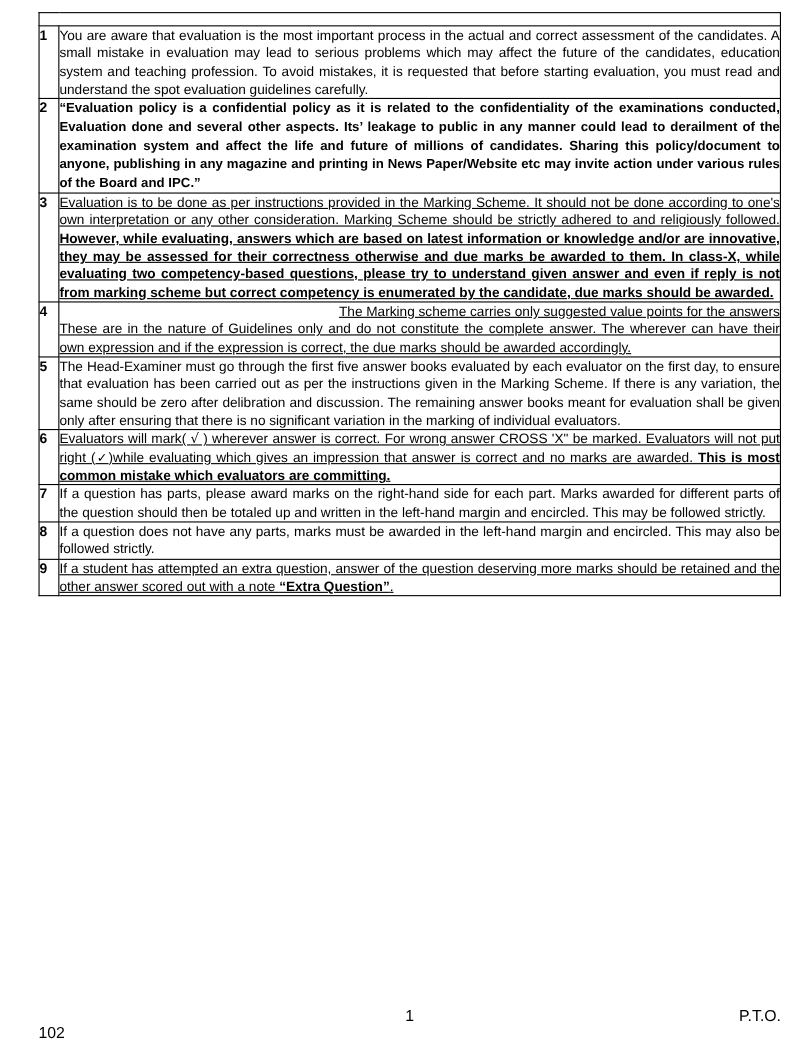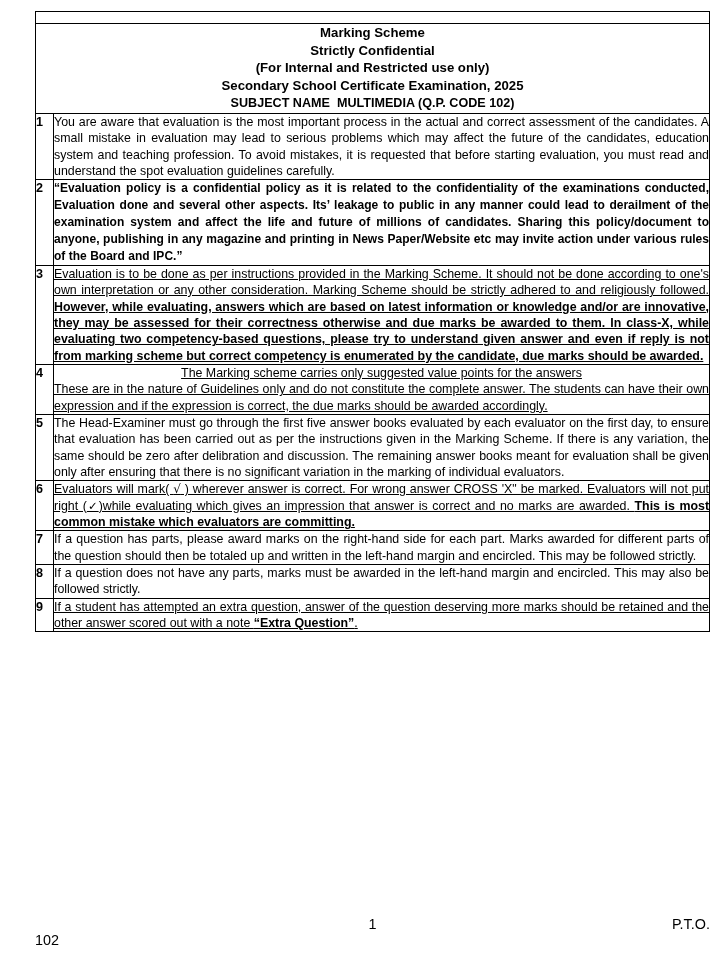--- a/index.html
+++ b/index.html
@@ -81,21 +81,21 @@
     font-size: 12.4px;
     line-height: 16.35px;
     text-align: justify;
     hyphens: none;
   }
   .body-cell p {
     margin: 0;
     text-decoration: underline;
   }
   .body-cell .nojust {
-    text-align: center;
+    text-align: right;
   }
   .b { font-weight: bold; }
   
   .item2 {
     font-weight: bold;
     font-size: 12px;
     line-height: 16.9px;
     letter-spacing: 0.02px;
   }
   .item6-sym {
@@ -129,29 +129,20 @@
     <colgroup>
       <col style="width:18px">
       <col>
     </colgroup>
     <tbody>
 
       <tr class="spacer-row">
         <td colspan="2"></td>
       </tr>
 
-      <tr>
-        <td colspan="2" class="header-cell">
-          <span class="hline">Marking Scheme</span>
-          <span class="hline">Strictly Confidential</span>
-          <span class="hline">(For Internal and Restricted use only)</span>
-          <span class="hline">Secondary School Certificate Examination, 2025</span>
-          <span class="hline subject">SUBJECT NAME  MULTIMEDIA (Q.P. CODE 102)</span>
-        </td>
-      </tr>
 
 
       <tr>
         <td class="num-cell">1</td>
         <td class="body-cell">You are aware that evaluation is the most important process in the actual and correct assessment of the candidates. A small mistake in evaluation may lead to serious problems which may affect the future of the candidates, education system and teaching profession. To avoid mistakes, it is requested that before starting evaluation, you must read and understand the spot evaluation guidelines carefully.</td>
       </tr>
 
       <tr>
         <td class="num-cell">2</td>
         <td class="body-cell item2">“Evaluation policy is a confidential policy as it is related to the confidentiality of the examinations conducted, Evaluation done and several other aspects. Its’ leakage to public in any manner could lead to derailment of the examination system and affect the life and future of millions of candidates. Sharing this policy/document to anyone, publishing in any magazine and printing in News Paper/Website etc may invite action under various rules of the Board and IPC.”</td>
@@ -161,21 +152,21 @@
         <td class="num-cell">3</td>
         <td class="body-cell">
             <p><span>Evaluation is to be done as per instructions provided in the Marking Scheme. It should not be done according to one's own interpretation or any other consideration. Marking Scheme should be strictly adhered to and religiously followed. </span><span class="b">However, while evaluating, answers which are based on latest information or knowledge and/or are innovative, they may be assessed for their correctness otherwise and due marks be awarded to them. In class-X, while evaluating two competency-based questions, please try to understand given answer and even if reply is not from marking scheme but correct competency is enumerated by the candidate, due marks should be awarded.</span></p>
           </td>
       </tr>
 
       <tr>
         <td class="num-cell">4</td>
         <td class="body-cell">
           <p class="nojust"> The Marking scheme carries only suggested value points for the answers</p>
-          <p>These are in the nature of Guidelines only and do not constitute the complete answer. The students can have their own expression and if the expression is correct, the due marks should be awarded accordingly.</p>
+          <p>These are in the nature of Guidelines only and do not constitute the complete answer. The wherever can have their own expression and if the expression is correct, the due marks should be awarded accordingly.</p>
         </td>
       </tr>
 
       <tr>
         <td class="num-cell">5</td>
         <td class="body-cell">The Head-Examiner must go through the first five answer books evaluated by each evaluator on the first day, to ensure that evaluation has been carried out as per the instructions given in the Marking Scheme. If there is any variation, the same should be zero after delibration and discussion. The remaining answer books meant for evaluation shall be given only after ensuring that there is no significant variation in the marking of individual evaluators.</td>
       </tr>
 
       <tr>
         <td class="num-cell">6</td>

